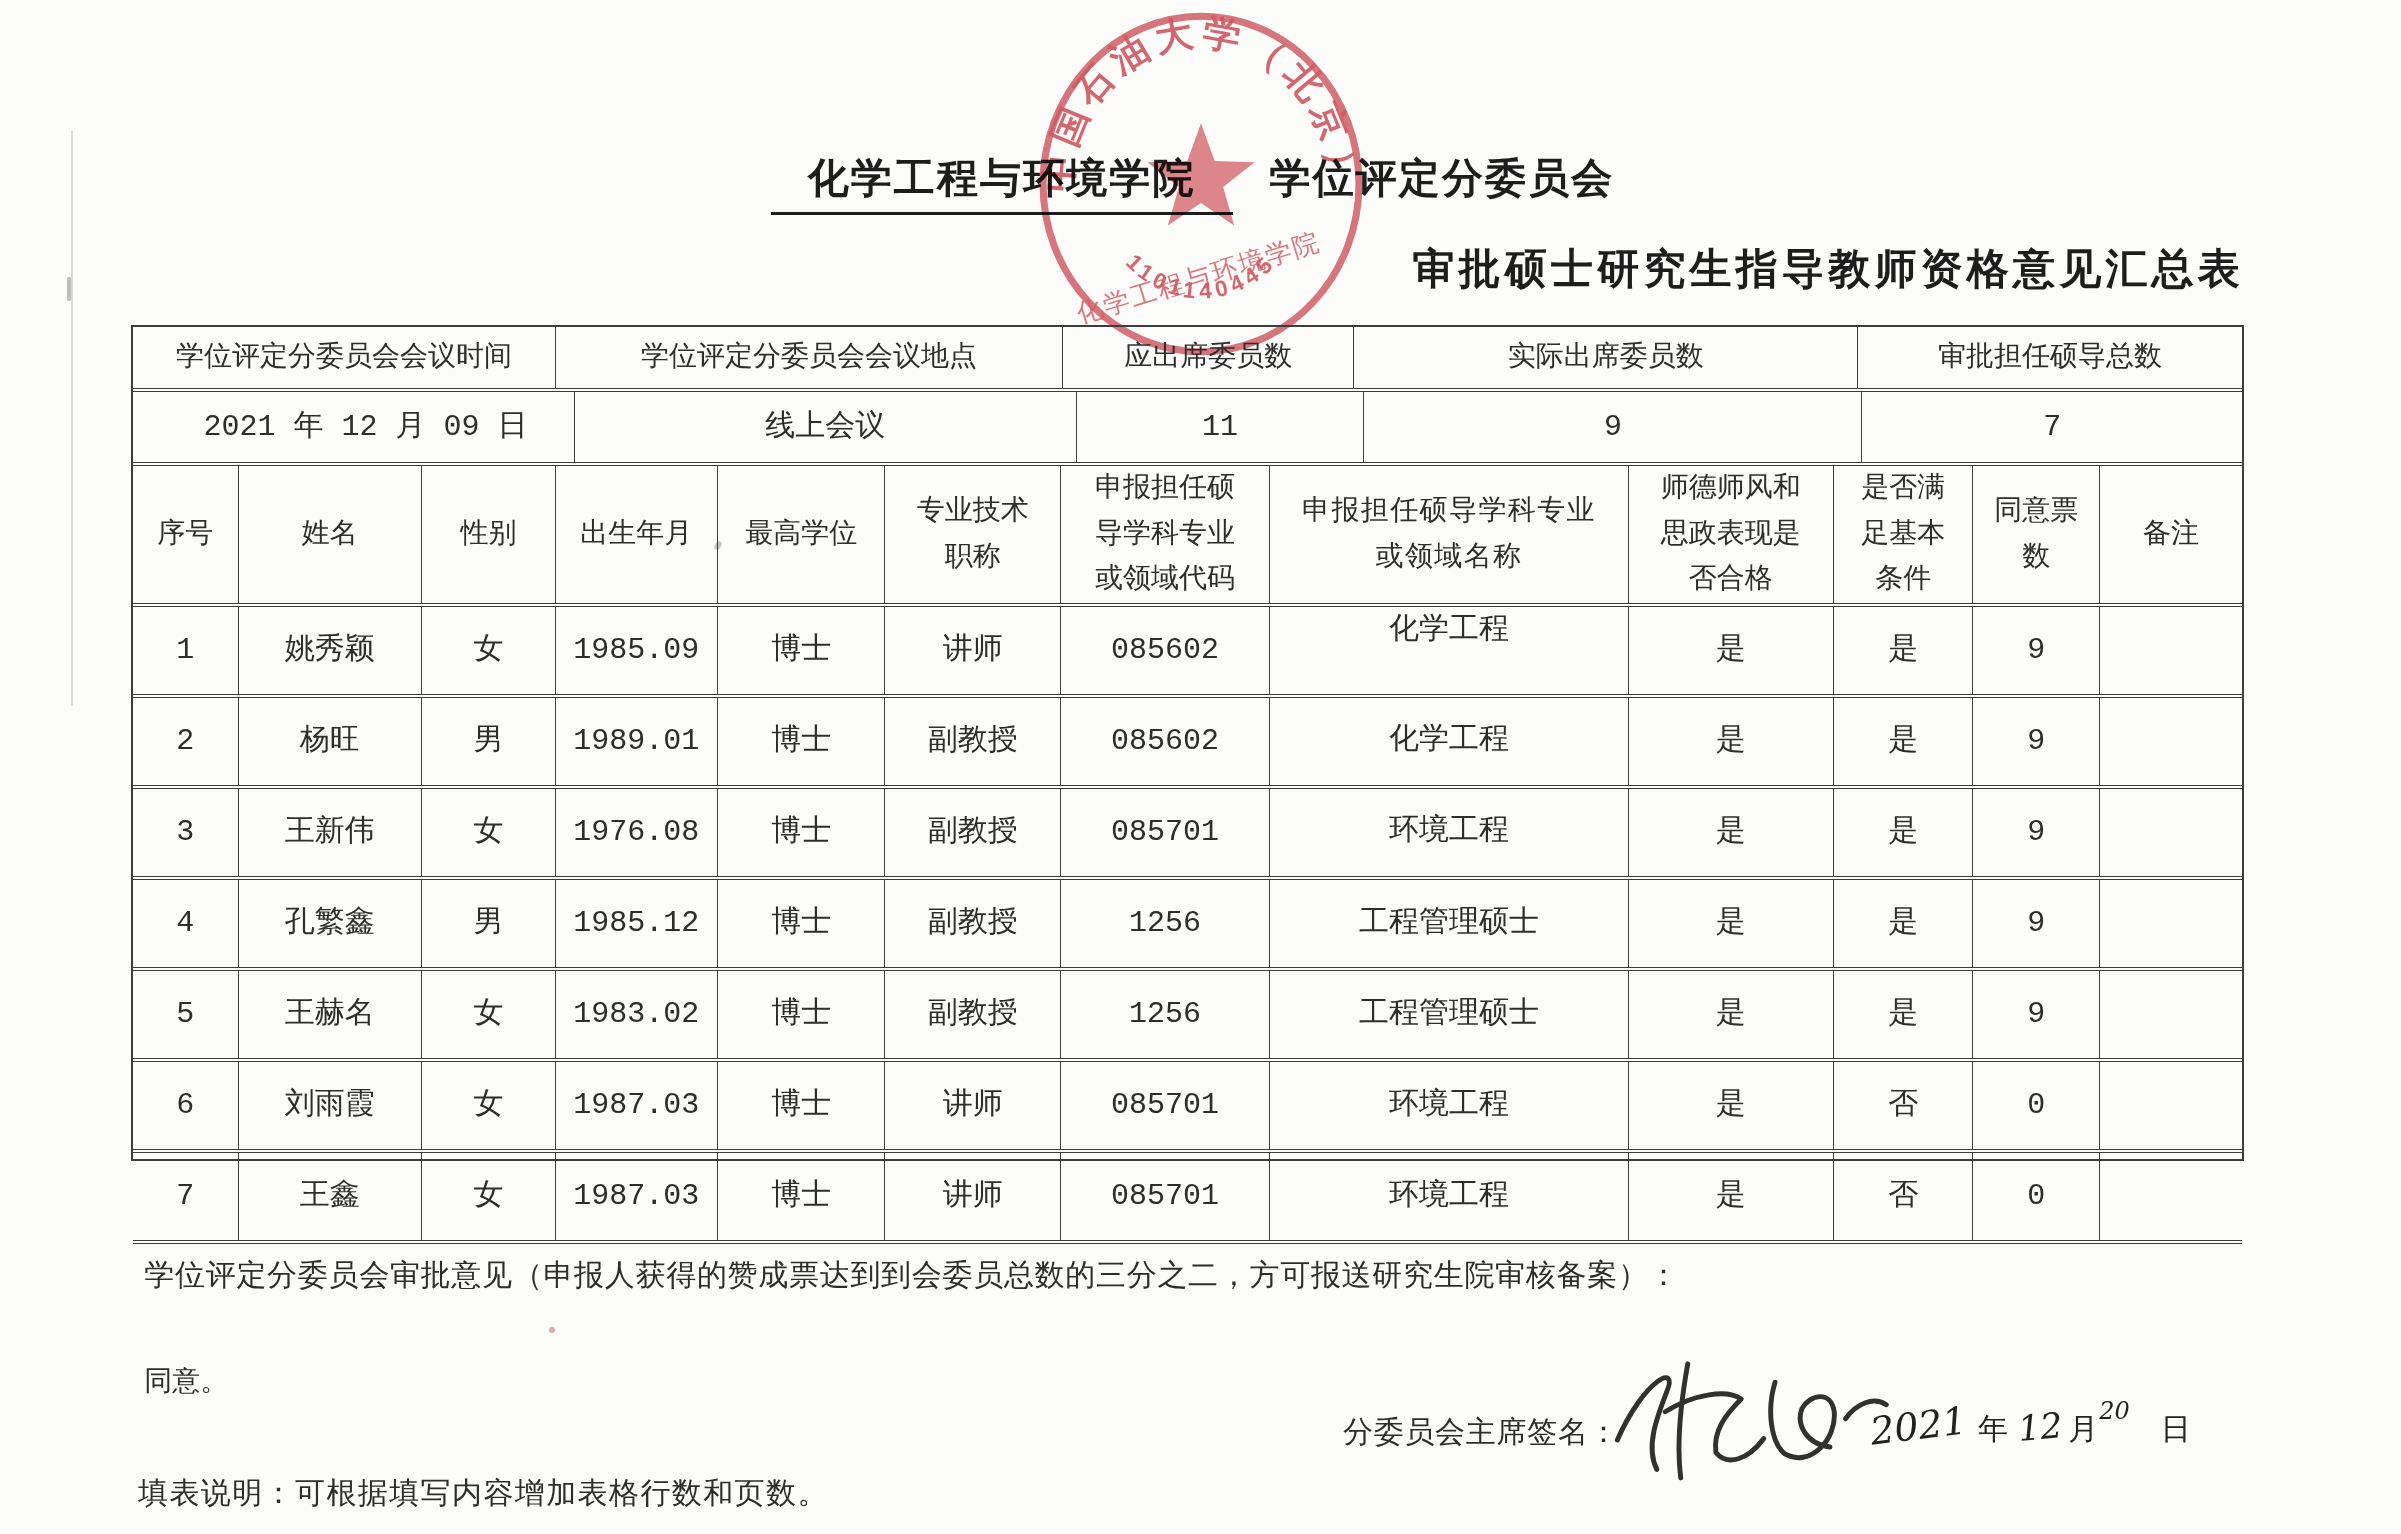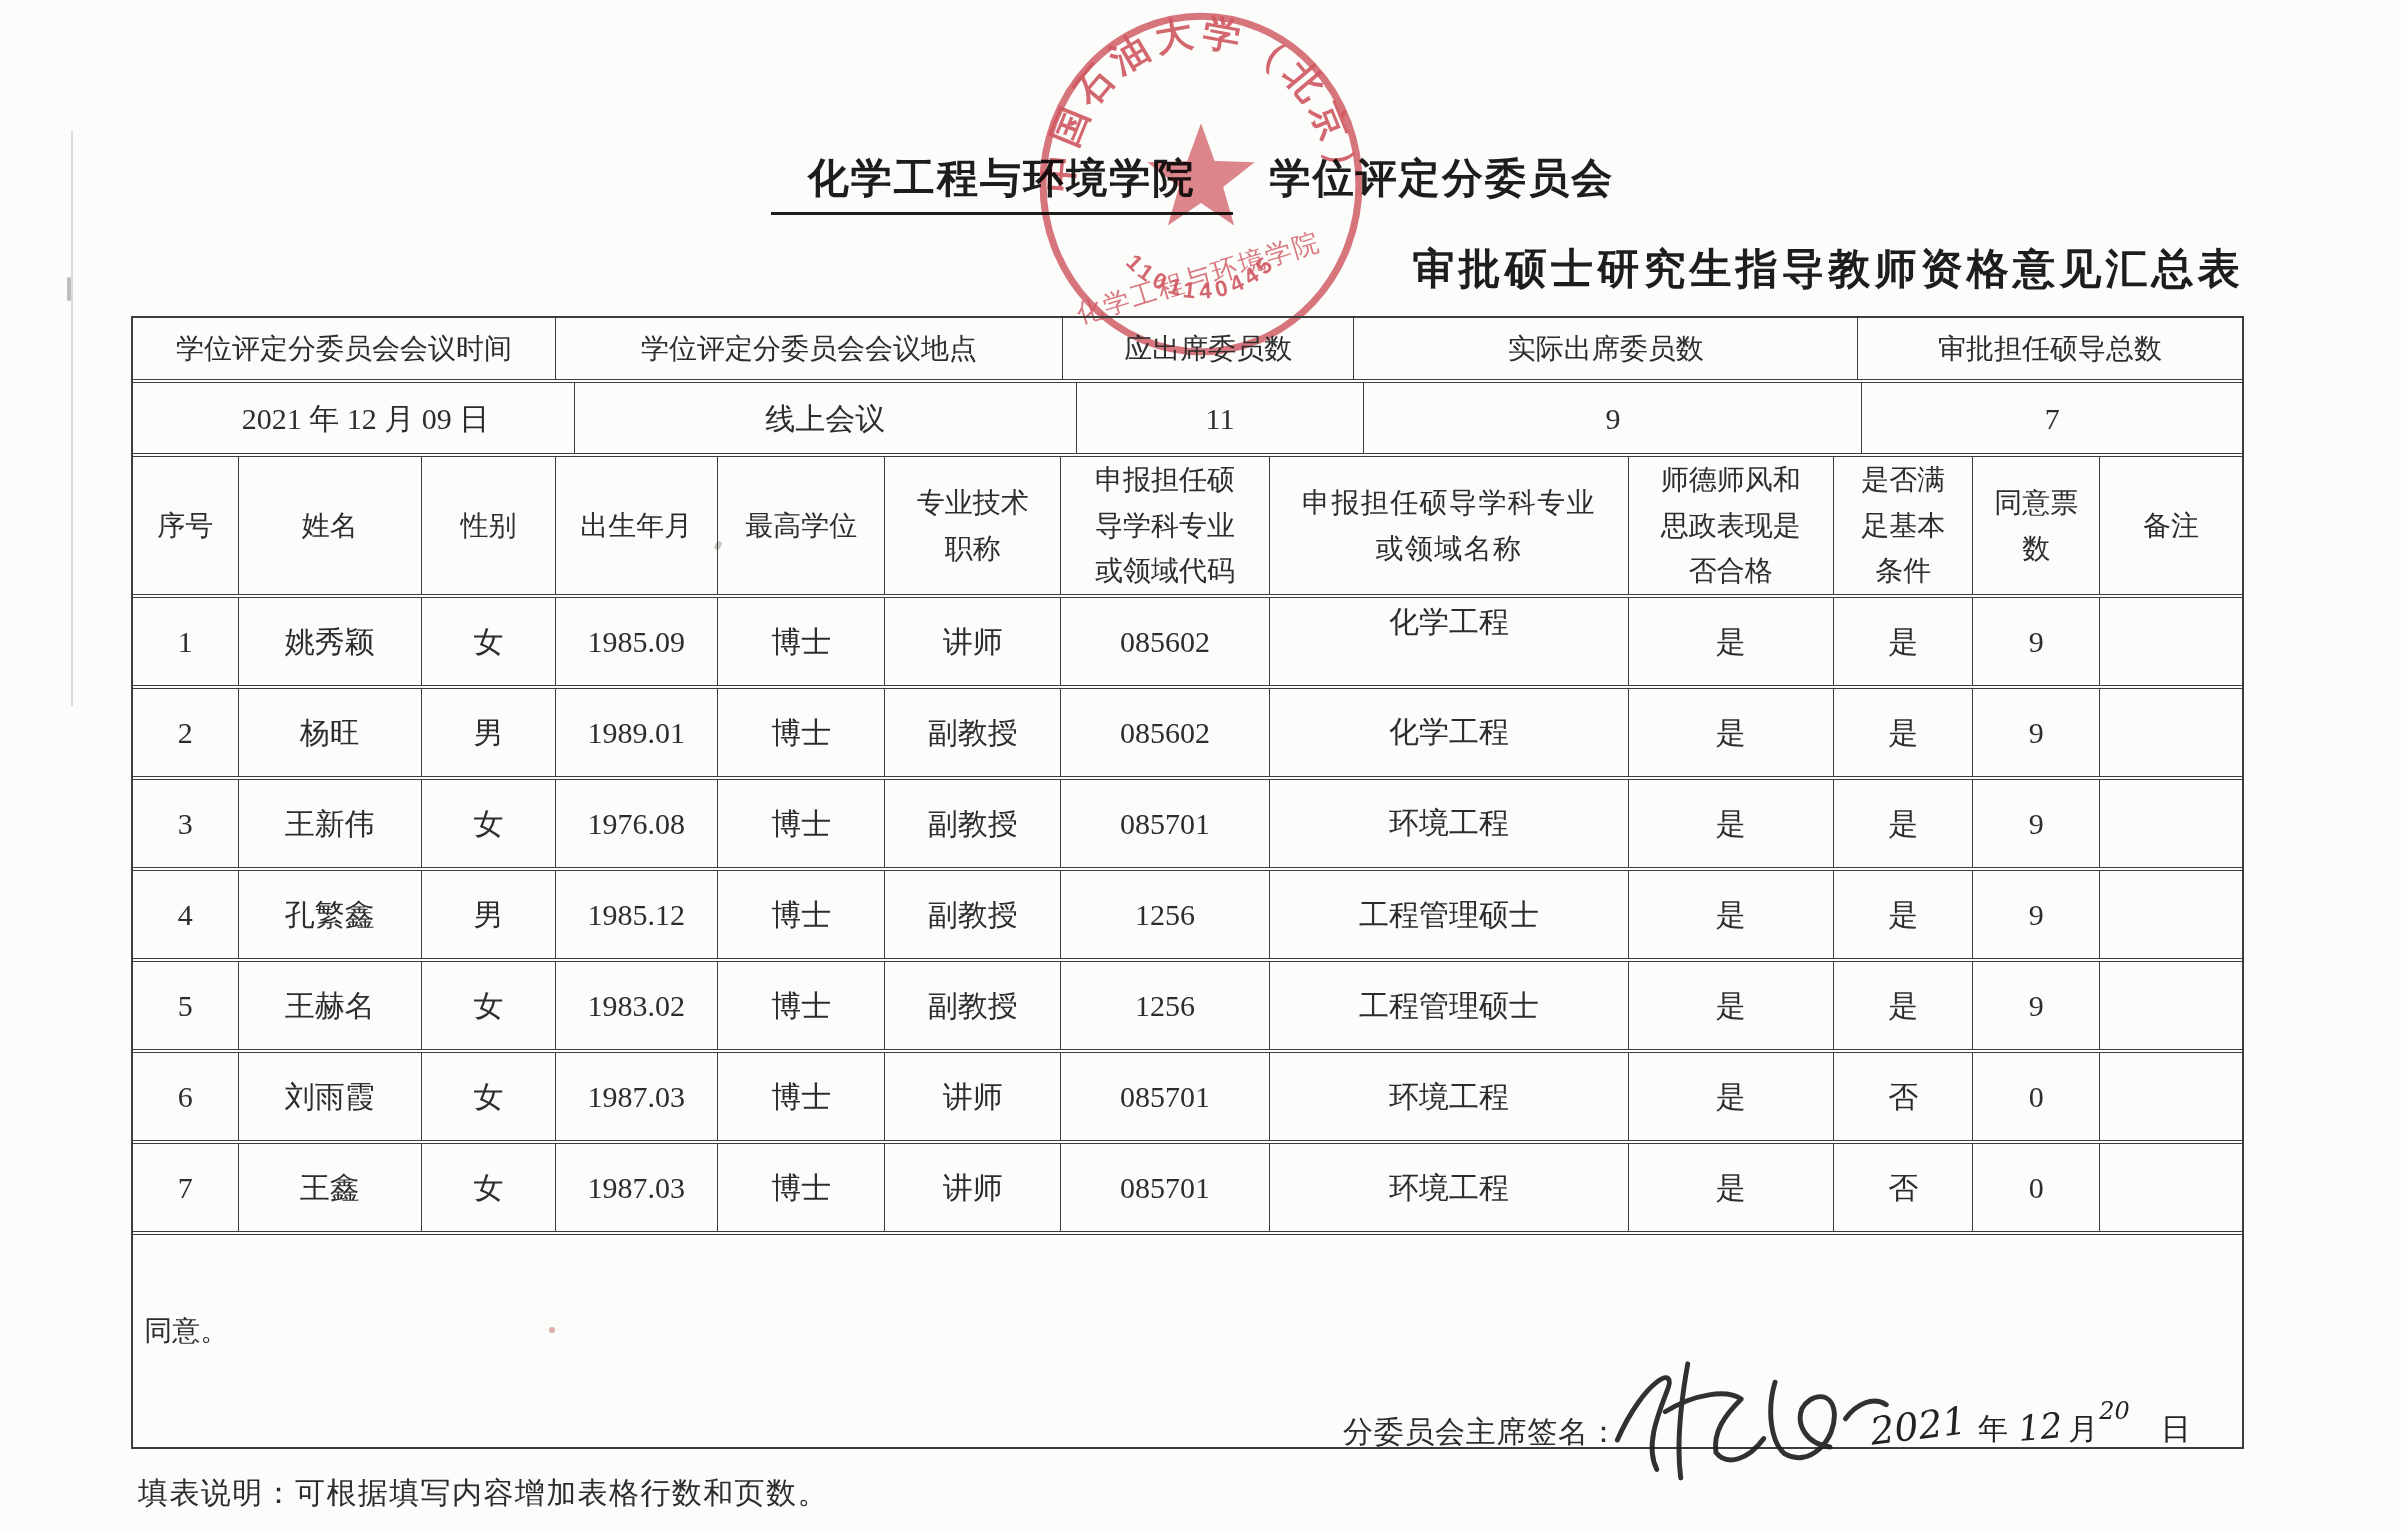--- a/index.html
+++ b/index.html
@@ -27,22 +27,22 @@
     position:absolute;left:131px;top:241px;width:2113px;text-align:right;
     font-family:"Liberation Sans","DejaVu Sans",sans-serif;font-weight:bold;
     font-size:42px;color:#1d1d1d;letter-spacing:4.2px;white-space:nowrap;
   }
 
   
   .stamp{position:absolute;left:1032px;top:7px;width:338px;height:354px;mix-blend-mode:multiply;opacity:.92;}
 
   
   .sheet{
-    position:absolute;left:131px;top:316px;width:2113px;height:1133px;
-    border:2.8px solid #3d3d3d;box-sizing:border-box;background:transparent;
+    position:absolute;left:131px;top:325px;width:2113px;height:836px;
+    border:2.8px solid #3d3d3d;box-sizing:border-box;background:transparent;font-family:Liberation Mono, monospace;
   }
   .row{display:grid;box-sizing:border-box;border-bottom:4.2px double #3d3d3d;}
   .grid5{grid-template-columns:20.05% 24.06% 13.80% 23.89% 18.20%;}
   .grid12{grid-template-columns:5.01% 8.69% 6.35% 7.68% 7.95% 8.32% 9.92% 17.01% 9.72% 6.62% 6.01% 6.72%;}
   .rowA{height:65px;}
   .rowB{height:74px;padding-left:24px;}
   .rowH{height:141px;}
   .r{height:91px;}
   .cell{
     display:flex;align-items:center;justify-content:center;text-align:center;
@@ -241,20 +241,21 @@
       <div class="cell">讲师</div>
       <div class="cell">085701</div>
       <div class="cell">环境工程</div>
       <div class="cell">是</div>
       <div class="cell">否</div>
       <div class="cell">0</div>
       <div class="cell"></div>
     </div>
 
     <div class="opinion">
+      <div class="op-head">学位评定分委员会审批意见（申报人获得的赞成票达到到会委员总数的三分之二，方可报送研究生院审核备案）：</div>
       <div class="op-decision">同意。</div>
     </div>
 
   </div>
 
   <div class="sig-label">分委员会主席签名：</div>
 
   <svg class="sig" viewBox="0 0 430 196" xmlns="http://www.w3.org/2000/svg">
     <g fill="none" stroke="#1c1c1c" stroke-width="7" stroke-linecap="round" stroke-linejoin="round" opacity="0.9">
       <path d="M28,122 C66,36 116,12 98,54 C84,90 68,132 84,164"></path>

